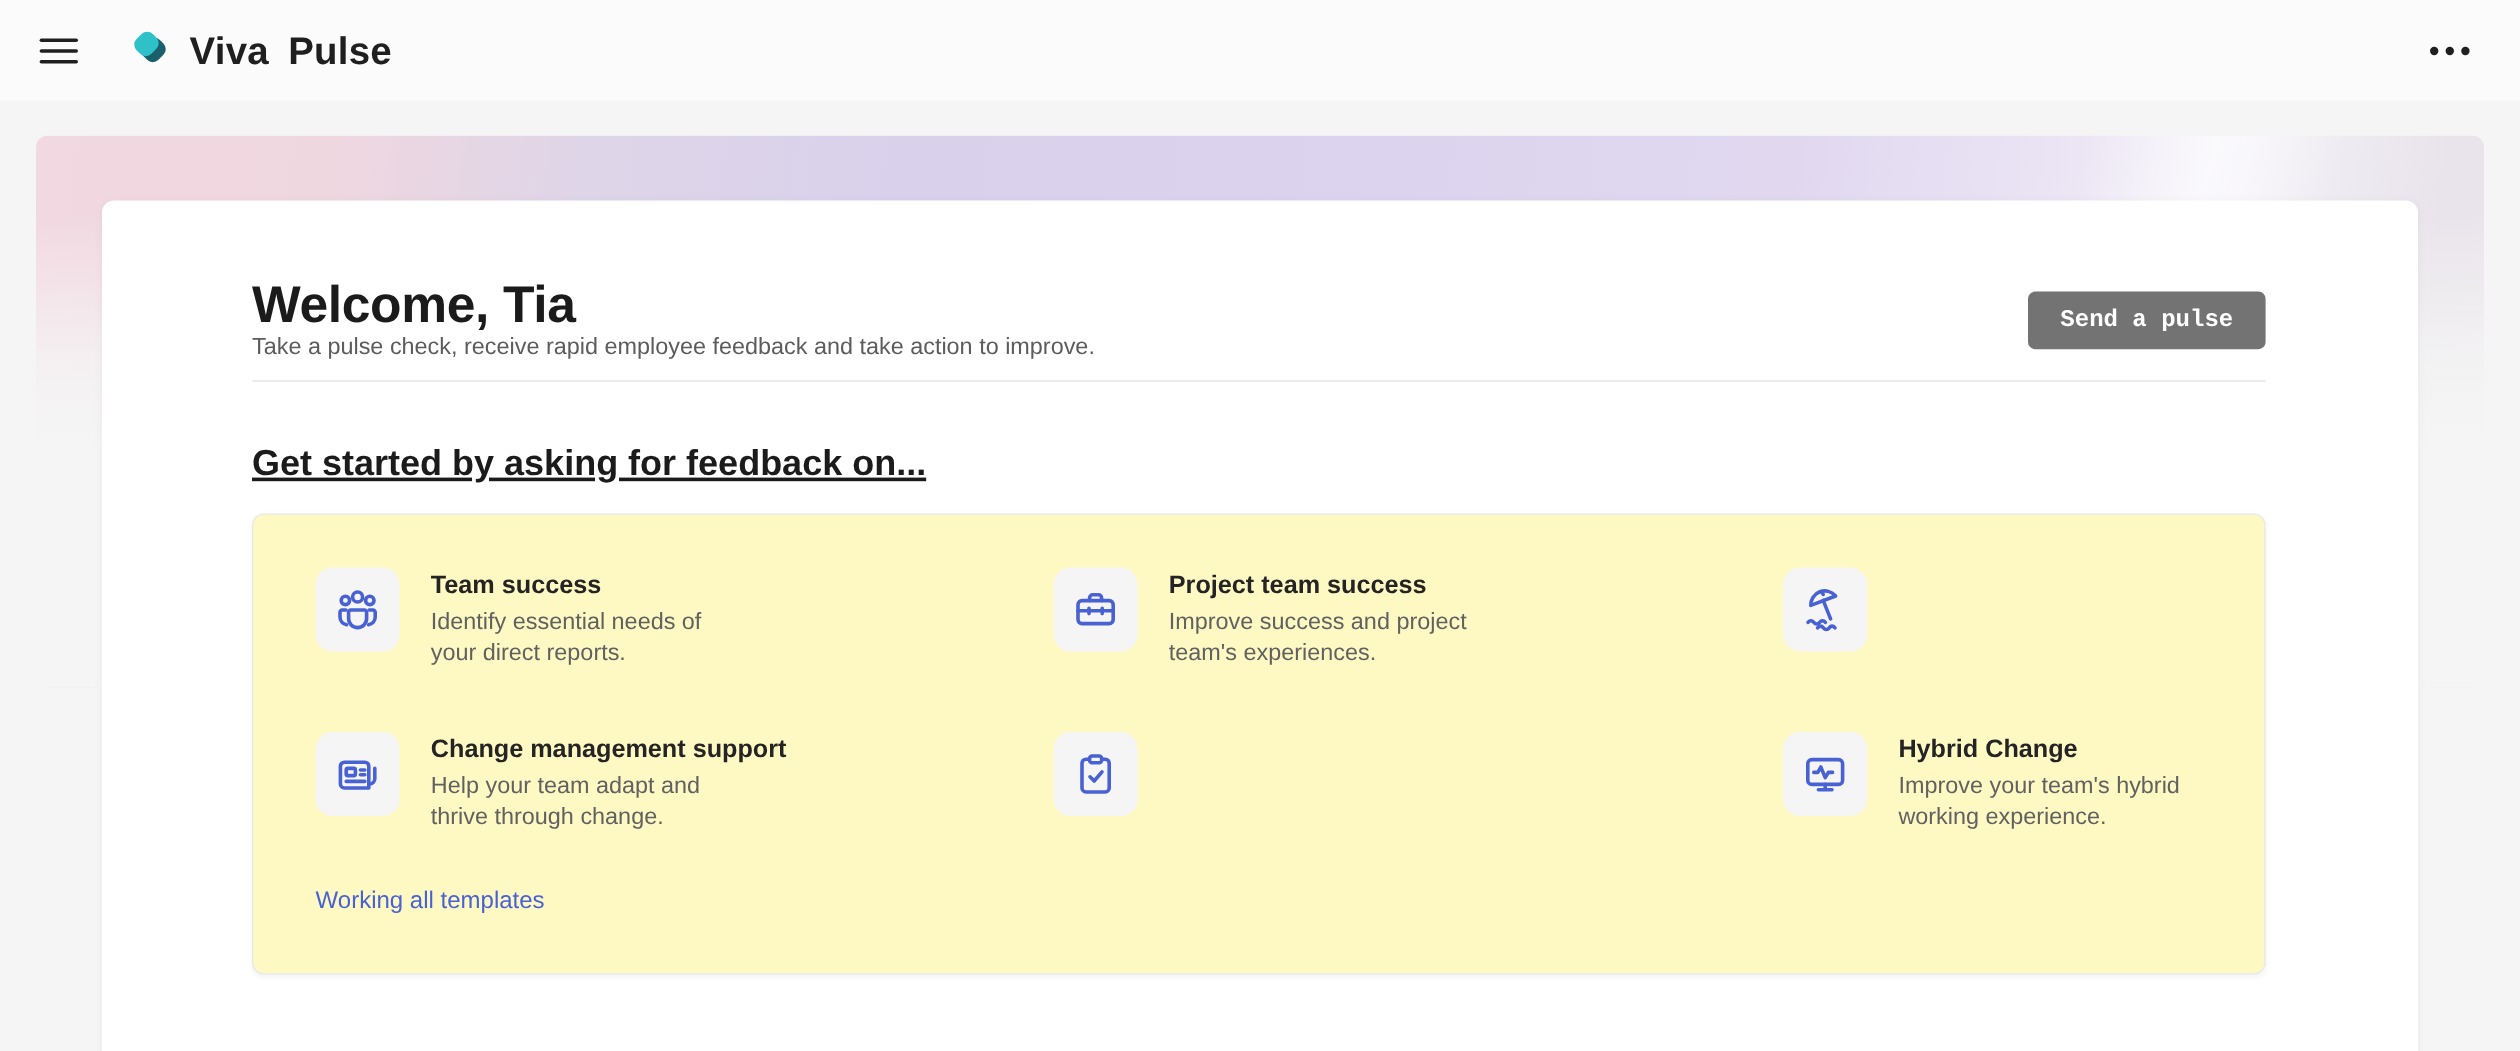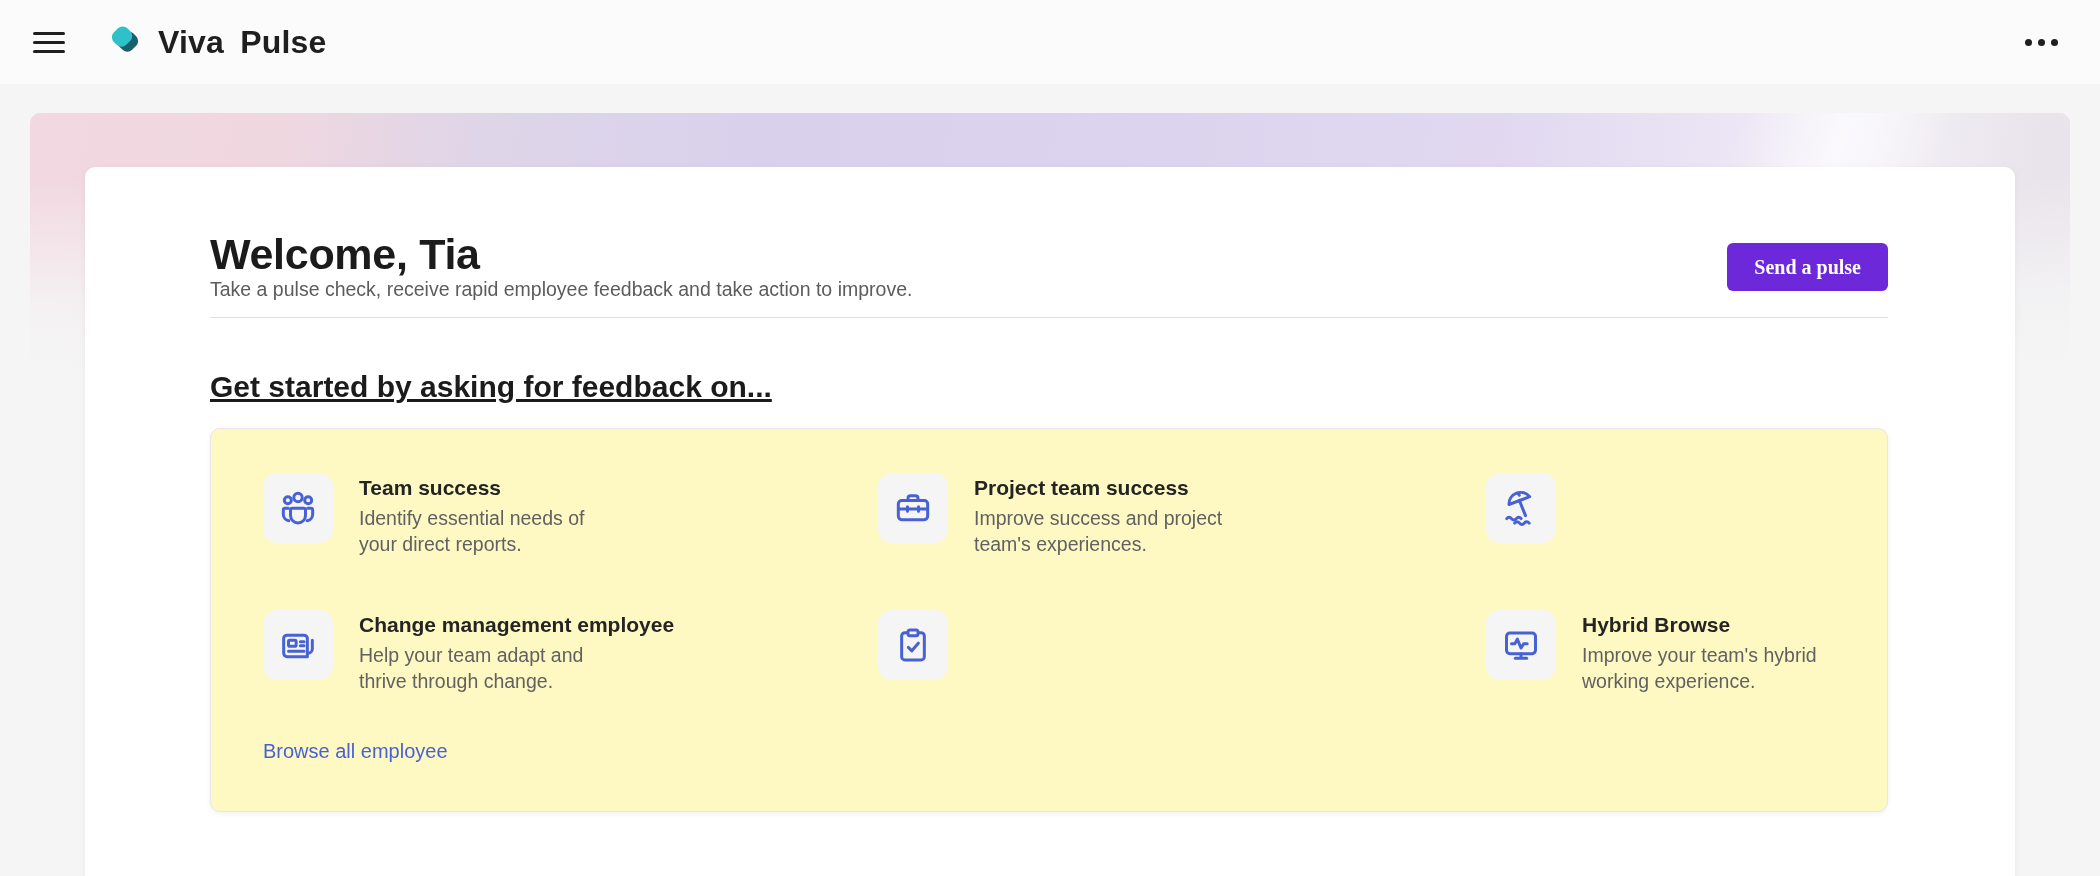--- a/index.html
+++ b/index.html
@@ -54,25 +54,25 @@
     height: 840px;
     box-shadow: 0 2px 8px rgba(0,0,0,0.05);
     padding: 64px 127px 0 125px;
   }
 
   .welcome-row { display: flex; justify-content: space-between; align-items: flex-start; }
   .welcome-title { font-size: 43px; font-weight: 700; color: #1b1b1b; line-height: 1.1; letter-spacing: -0.3px; }
   .welcome-subtitle { margin-top: 0; font-size: 19.5px; color: #5c5c5c; }
   .send-pulse-btn {
     margin-top: 12px;
-    background: #6d28d9;
+    background: #737373;
     color: #ffffff;
     border: none;
     border-radius: 6px;
-    font-family: Liberation Serif, serif;
+    font-family: Liberation Mono, monospace;
     font-size: 20px;
     font-weight: 600;
     padding: 0 27px;
     height: 48px;
     cursor: pointer;
   }
   .divider { margin-top: 16px; border: none; border-top: 1px solid #e0e0e0; }
 
   .section-heading { margin-top: 52px; font-size: 30px; font-weight: 700; color: #1b1b1b; text-decoration: underline; }
 
@@ -213,21 +213,21 @@
           <svg viewBox="0 0 24 24">
             <g class="icon-stroke">
               <path d="M3.4 8.1c0-1.1.9-2 2-2h10.2c1.1 0 2 .9 2 2v10.9H5.4c-1.1 0-2-.9-2-2V8.1z"></path>
               <path d="M17.6 17h.3c1.5 0 2.7-1.2 2.7-2.6V9.1"></path>
               <rect x="6.3" y="9.2" width="4.6" height="3.6" rx="0.8"></rect>
               <path d="M13.4 10h2.2M13.4 12.4h2.2M6.3 15.7h9.3"></path>
             </g>
           </svg>
         </div>
         <div class="tpl-text">
-          <div class="tpl-title">Change management employee</div>
+          <div class="tpl-title">Change management support</div>
           <div class="tpl-desc">Help your team adapt and
 thrive through change.</div>
         </div>
       </div>
 
       <div class="tpl-item">
         <div class="tpl-tile">
           <svg viewBox="0 0 24 24">
             <g class="icon-stroke">
               <rect x="5.2" y="4.6" width="13.6" height="16.4" rx="2"></rect>
@@ -243,24 +243,24 @@
           <svg viewBox="0 0 24 24">
             <g class="icon-stroke">
               <rect x="3.3" y="4.8" width="17.4" height="12.4" rx="2"></rect>
               <path d="M6.3 11.2h2l1.5-2.7 2.2 5.3 1.6-2.6h2.1"></path>
               <path d="M12 17.2v2.1"></path>
               <path d="M8.6 19.9h6.8"></path>
             </g>
           </svg>
         </div>
         <div class="tpl-text">
-          <div class="tpl-title">Hybrid Browse</div>
+          <div class="tpl-title">Hybrid Change</div>
           <div class="tpl-desc">Improve your team's hybrid
 working experience.</div>
         </div>
       </div>
 
     </div>
 
-    <a class="browse-link">Browse all employee</a>
+    <a class="browse-link">Working all templates</a>
   </section>
 
 </main>
 
 </body></html>

